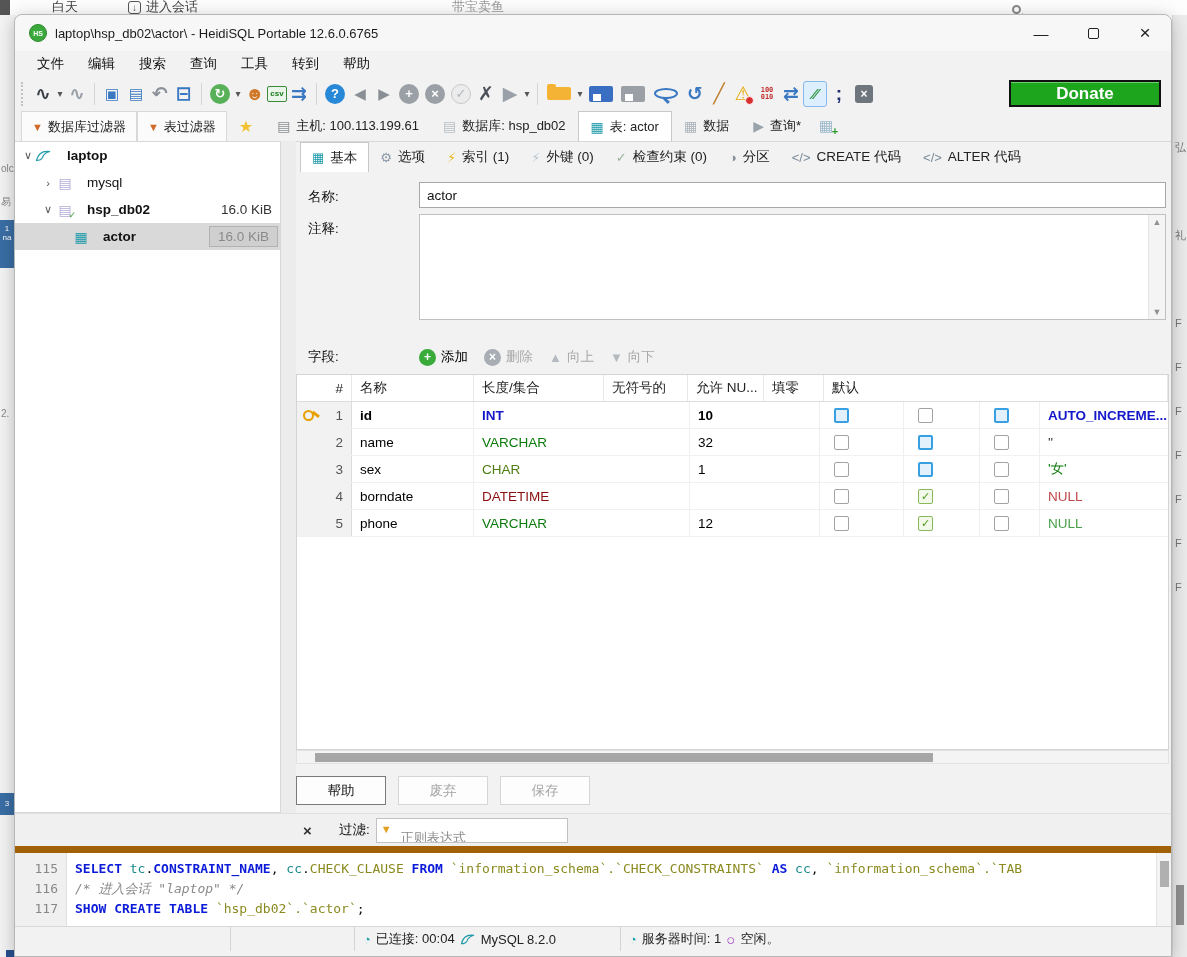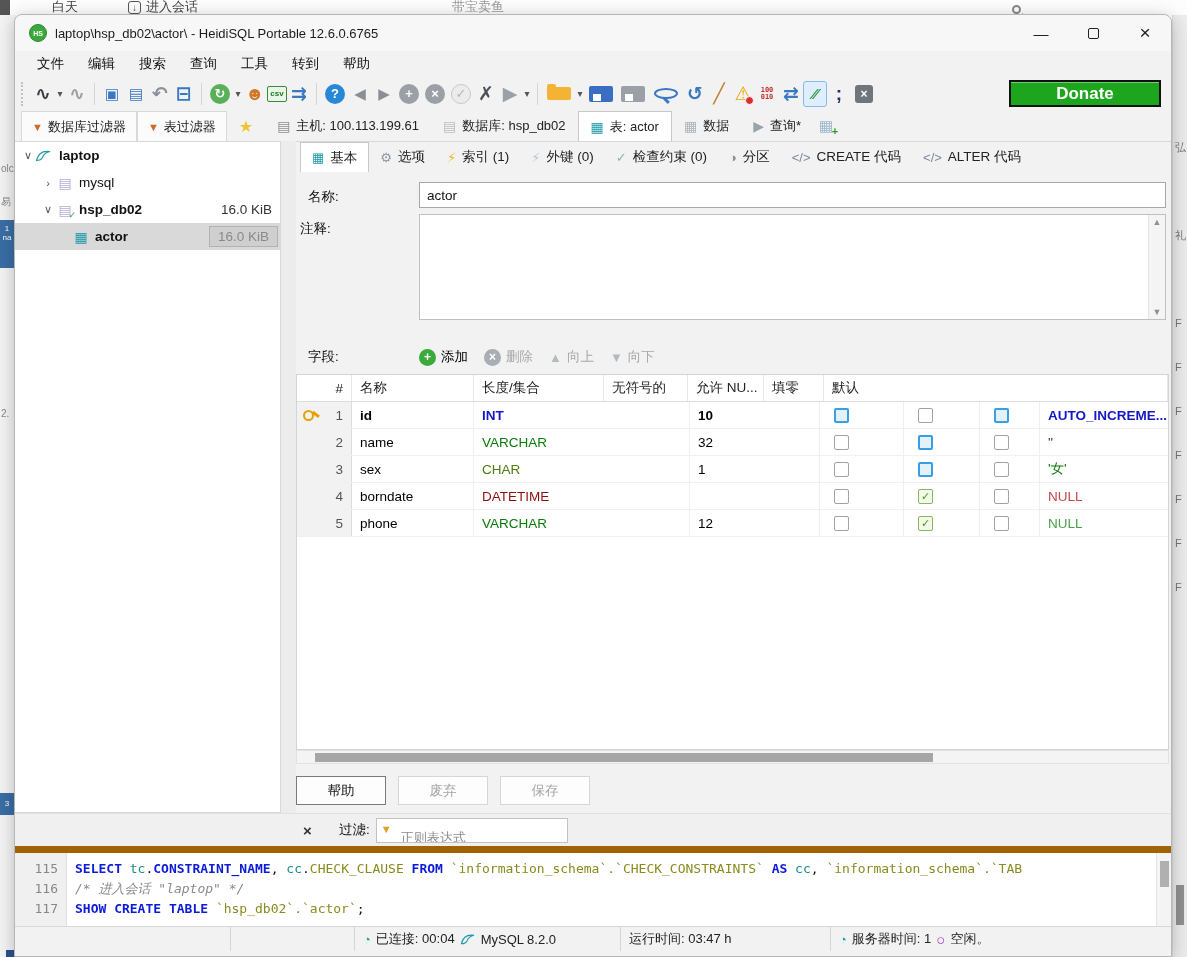--- a/index.html
+++ b/index.html
@@ -65,21 +65,21 @@
   .mtab { display:flex; align-items:center; gap:6px; font-size:13px; color:#222; padding:0 12px; }
   .mtab.active { background:#fff; border:1px solid #c8c8c8; border-bottom:none; }
   .mtab-icon { font-size:14px; }
   .newq { display:flex; align-items:center; padding:0 6px; font-size:15px; color:#9ab8cc; position:relative; }
   .newq::after { content:"+"; position:absolute; right:1px; bottom:4px; color:#2a9a2a; font-size:11px; font-weight:bold; }
   
   #sidebar { position:absolute; left:0; top:126px; width:266px; height:672px; background:#fff; border:1px solid #d8d8d8; border-left:none; font-size:13.5px; overflow:hidden; }
   .tnode { height:27px; display:flex; align-items:center; color:#111; }
   .tnode .exp { width:14px; text-align:center; color:#555; font-size:11px; }
   .tnode .nicon { width:20px; text-align:center; font-size:14px; position:relative; }
-  .tnode .nlabel { margin-left:4px; }
+  .tnode .nlabel { margin-left:12px; }
   .tnode.bold .nlabel { font-weight:bold; }
   .tnode .nsize { margin-left:auto; margin-right:8px; color:#333; }
   .tnode.selected { background:#d9d9d9; }
   .tnode.selected .nsize { background:#cfcfcf; border:1px solid #b2b2b2; color:#8a8a8a; padding:2px 8px; margin-right:2px; }
   .ic-db { color:#b4aad6; }
   .ic-db-check::after { content:"✓"; position:absolute; right:-1px; bottom:-2px; font-size:9px; color:#3aa03a; font-weight:bold; }
   .ic-table { color:#1f9aaa; }
   #splitter { position:absolute; left:266px; top:126px; width:15px; height:672px; background:#ececec; }
   
   #panel { position:absolute; left:281px; top:126px; right:0; height:672px; background:#f2f2f2; border-top:1px solid #d8d8d8; }
@@ -349,21 +349,21 @@
           <span>CREATE 代码</span>
         </span>
       <span class="stab">
           <span class="stab-icon" style="color: rgb(122, 138, 154);">&lt;/&gt;</span>
           <span>ALTER 代码</span>
         </span>
     </div>
 
     <span class="flabel" style="left:12px;top:46px;">名称:</span>
     <input id="name-input" value="actor" style="">
-    <span class="flabel" style="left:4px;top:78px;">注释:</span>
+    <span class="flabel" style="left:12px;top:78px;">注释:</span>
     <div id="comment-box">
       <div id="comment-sb">
         <span>▲</span>
         <span>▼</span>
       </div>
     </div>
 
     <div id="fields-bar">
       <span class="flabel" style="position:static;margin-left:12px;width:111px;">字段:</span>
       <span class="fb-btn">
@@ -534,23 +534,20 @@
     <div class="sb-sec" style="width:266px;">
       <span class="sb-ico">◔</span>
       <span>已连接: 00:04</span>
       <span class="dolph">
           <svg width="16" height="13" viewBox="0 0 17 14">
             <path d="M1.5 11.5 C3 4.5 8 1.5 15 2.5 C10.5 3.5 8.5 5.5 7.5 8.5 C6.5 10.5 4.5 11.5 1.5 11.5 Z" fill="none" stroke="#1f9aaa" stroke-width="1.2"></path>
           </svg>
         </span>
       <span>MySQL 8.2.0</span>
     </div>
-    <div class="sb-sec" style="width:210px;">
-      <span>运行时间: 03:47 h</span>
-    </div>
     <div class="sb-sec" style="flex:1;border-right:none;">
       <span class="sb-ico">◔</span>
       <span>服务器时间: 1</span>
       <span class="sb-idle">○</span>
       <span>空闲。</span>
     </div>
   </div>
 </div>
 
 </body></html>

